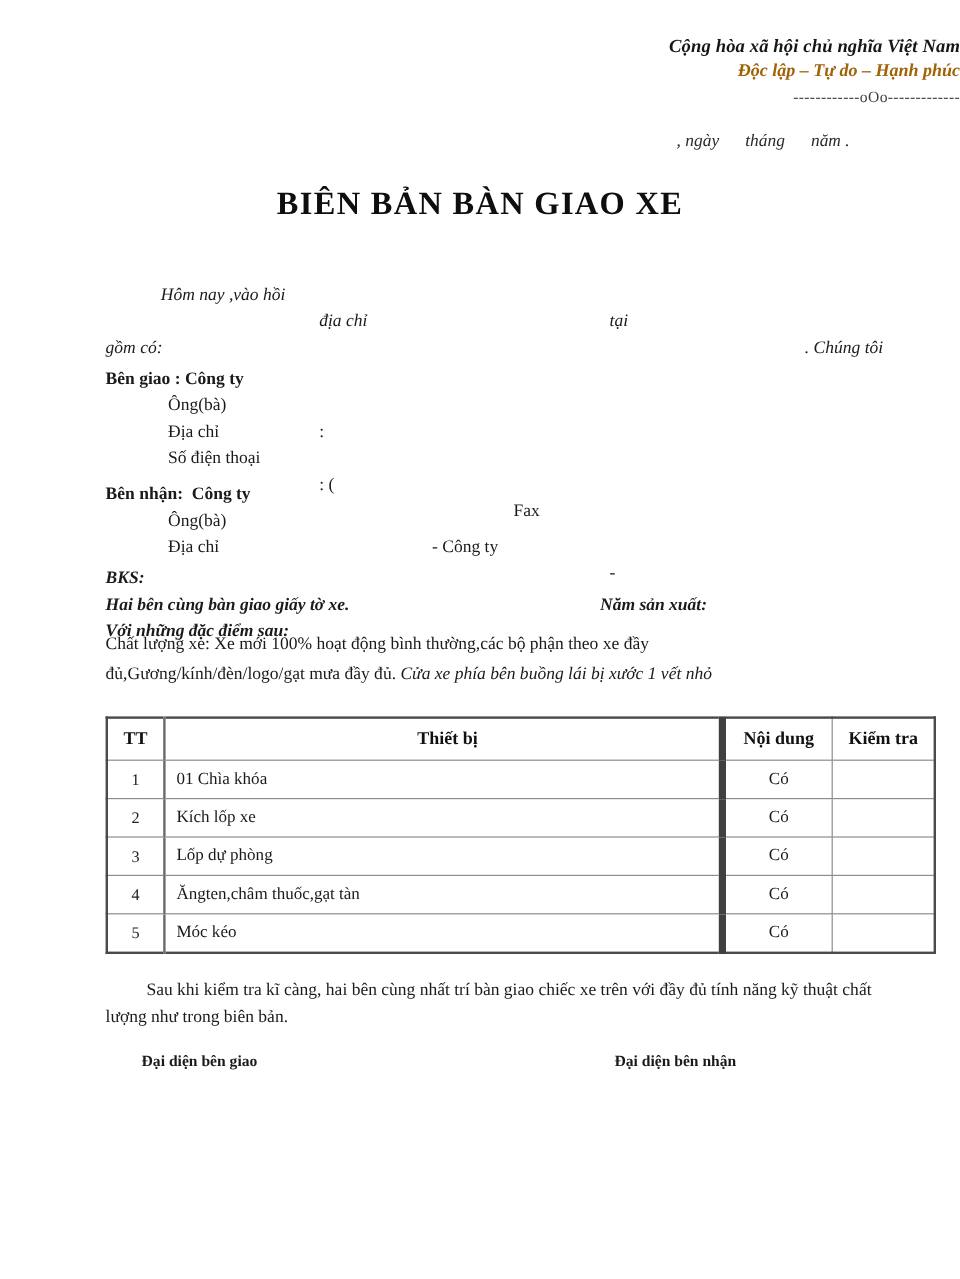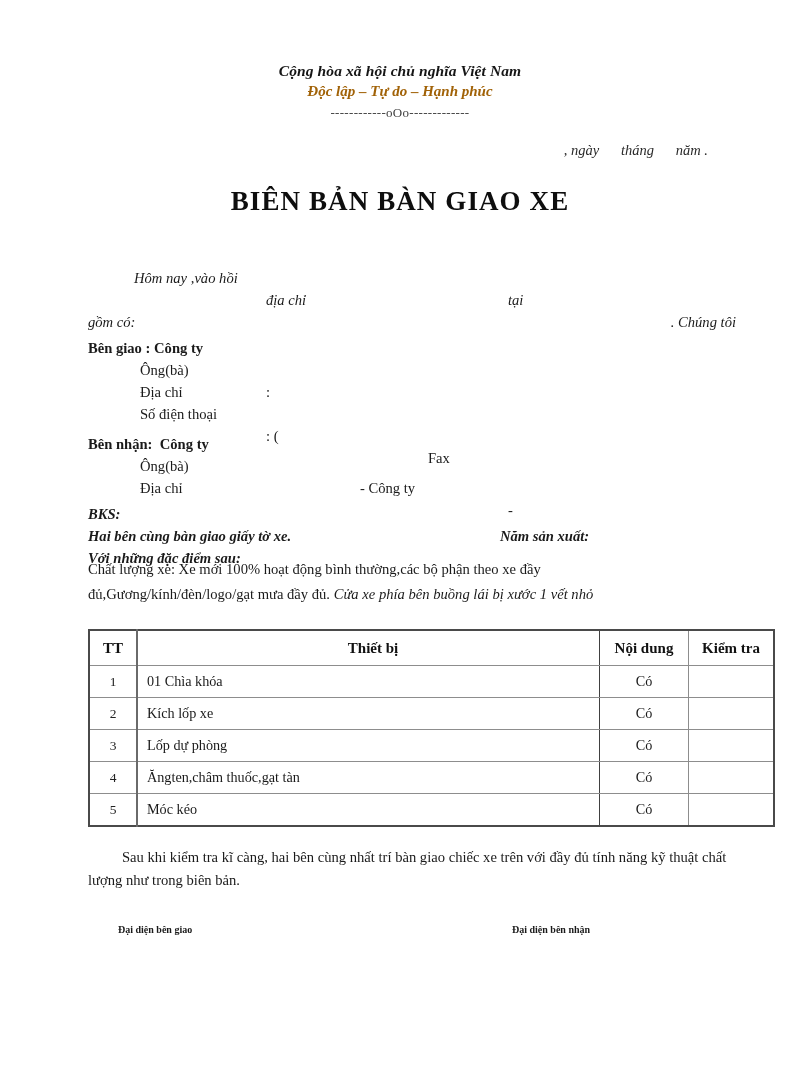--- a/index.html
+++ b/index.html
@@ -18,22 +18,22 @@
   }
 
   .page {
     position: absolute;
     inset: 0;
     background: #ffffff;
   }
 
   
   .header {
-    text-align: center;
-    padding-top: 60px;
+    text-align: right;
+    padding-top: 28px;
   }
   .header-line {
     font-style: italic;
     font-weight: 700;
     font-size: 15.5px;
     line-height: 21px;
     letter-spacing: .1px;
     color: #161616;
   }
   .header-sub {
@@ -135,21 +135,21 @@
     color: #111;
   }
   .col-tt   { width: 46px;  text-align: center; }
   .col-dev  { width: 452px; text-align: left; padding-left: 9px !important; }
   .col-noi  { width: 88px;  text-align: center; }
   .col-kiem { width: 84px;  text-align: center; }
 
   
   table.equip th.col-dev,
   table.equip td.col-dev {
-    border-right: 1px solid #404040;
+    border-right: 6px solid #404040;
     margin-top: 48px;
   }
   table.equip th.col-tt,
   table.equip td.col-tt {
     border-right: 2px solid #6a6a6a;
   }
   table.equip {
     border: 2px solid #4a4a4a;
   }
   table.equip tbody td {
@@ -165,26 +165,26 @@
     line-height: 23px;
   }
   .closing p {
     margin: 0;
     text-indent: 34px;
   }
   .closing p + p { margin-top: 3px; }
 
   
   .signs {
-    margin-top: 32px;
+    margin-top: 16px;
     padding: 0 44px 0 88px;
     position: relative;
     height: 26px;
     font-weight: 700;
-    font-size: 10px;
+    font-size: 13px;
   }
   .sign-left  { position: absolute; left: 118px; }
   .sign-right { position: absolute; left: 512px; }
 </style>
 </head>
 <body>
 
 <div class="page">
 
   <div class="header">

